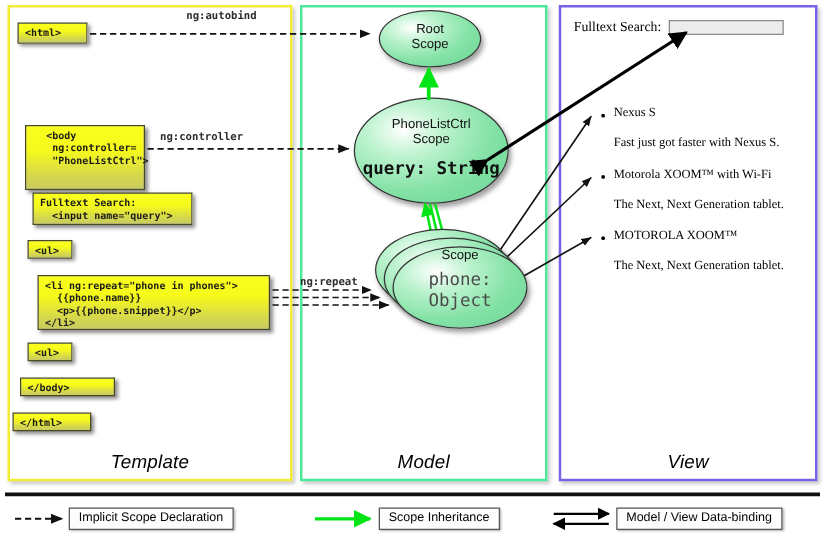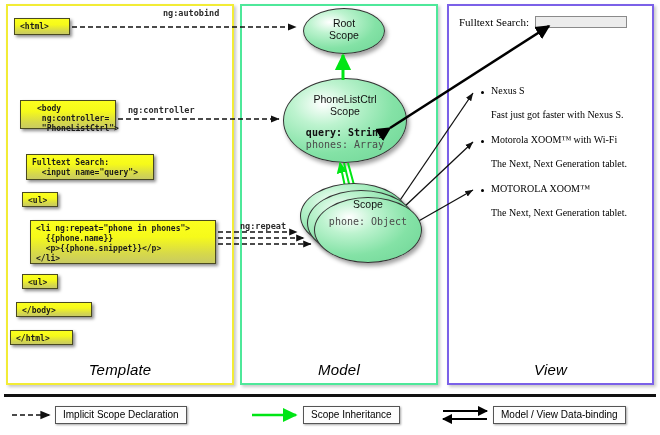--- a/index.html
+++ b/index.html
@@ -66,21 +66,21 @@
     text-align: center;
     color: #111;
   }
   .ellipse .title {
     font-family: "Liberation Sans", sans-serif;
     font-size: 10.5px;
     line-height: 1.15;
   }
   .ellipse .props {
     font-family: "DejaVu Sans Mono", "Liberation Mono", monospace;
-    font-size: 10px;
+    font-size: 14px;
     line-height: 1.2;
   }
   .prop-bold { font-weight: bold; color: #111; }
   .prop-dim  { color: #4a4a4a; }
 
   
   #view-inner {
     position: absolute;
     left: 451px;
     top: 8px;
@@ -172,54 +172,53 @@
   </div>
   <div class="column" id="col-model">
     <div class="column-label">Model</div>
   </div>
   <div class="column" id="col-view">
     <div class="column-label">View</div>
   </div>
 
   <div class="codebox" style="left:14px;  top:18px;  width:56px;  height:17px;">&lt;html&gt;</div>
 
-  <div class="codebox" style="left:20px;  top:100px; width:96px;  height:29px;padding-left:16px;">&lt;body
+  <div class="codebox" style="left:20px;  top:100px; width:96px;  height:52px;padding-left:16px;">&lt;body
  ng:controller=
  "PhoneListCtrl"&gt;</div>
 
   <div class="codebox" style="left:26px;  top:154px; width:128px; height:26px;">Fulltext Search:
   &lt;input name="query"&gt;</div>
 
   <div class="codebox" style="left:22px;  top:192px; width:36px;  height:15px;">&lt;ul&gt;</div>
 
   <div class="codebox" style="left:30px;  top:220px; width:186px; height:44px;">&lt;li ng:repeat="phone in phones"&gt;
   {{phone.name}}
   &lt;p&gt;{{phone.snippet}}&lt;/p&gt;
 &lt;/li&gt;</div>
 
   <div class="codebox" style="left:22px;  top:274px; width:36px;  height:15px;">&lt;ul&gt;</div>
 
   <div class="codebox" style="left:16px;  top:302px; width:76px;  height:15px;">&lt;/body&gt;</div>
 
   <div class="codebox" style="left:10px;  top:330px; width:63px;  height:15px;">&lt;/html&gt;</div>
 
-  <div class="conn-label" style="left:149px; top:8px;margin-left:14px;">ng:autobind</div>
+  <div class="conn-label" style="left:149px; top:8px;">ng:autobind</div>
   <div class="conn-label" style="left:128px; top:105px;">ng:controller</div>
   <div class="conn-label" style="left:240px; top:221px;">ng:repeat</div>
 
   <div class="ellipse" style="left:303px; top:8px; width:80px; height:44px;">
     <div class="title" style="margin-top:8px;">Root</div>
     <div class="title">Scope</div>
   </div>
 
   <div class="ellipse" style="left:283px; top:78px; width:122px; height:83px;">
     <div class="title" style="margin-top:14px;">PhoneListCtrl</div>
     <div class="title">Scope</div>
     <div class="props prop-bold" style="margin-top:10px;">query: String</div>
-    <div class="props prop-dim">phones: Array</div>
   </div>
 
   <div class="ellipse" style="left:300px; top:183px; width:106px; height:64px; z-index:1;"></div>
   <div class="ellipse" style="left:307px; top:190px; width:106px; height:64px; z-index:2;"></div>
   <div class="ellipse" style="left:314px; top:197px; width:106px; height:64px; z-index:3;">
     <div class="title">Scope</div>
     <div class="props prop-dim" style="margin-top:6px;">phone: Object</div>
   </div>
 
   <div id="view-inner">

